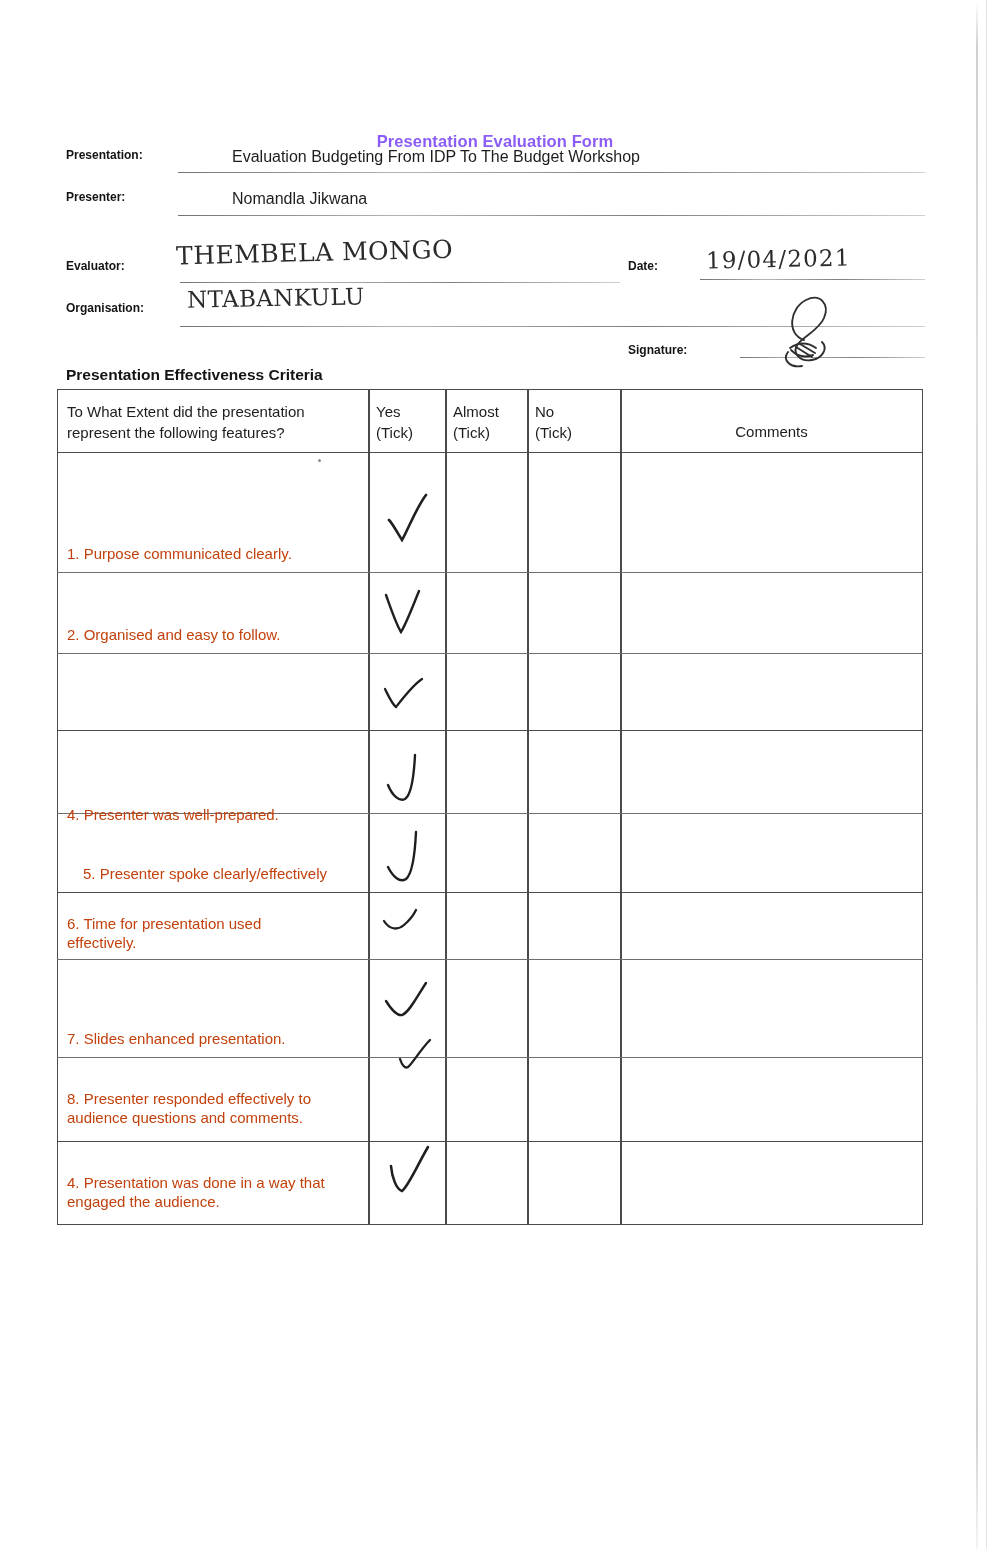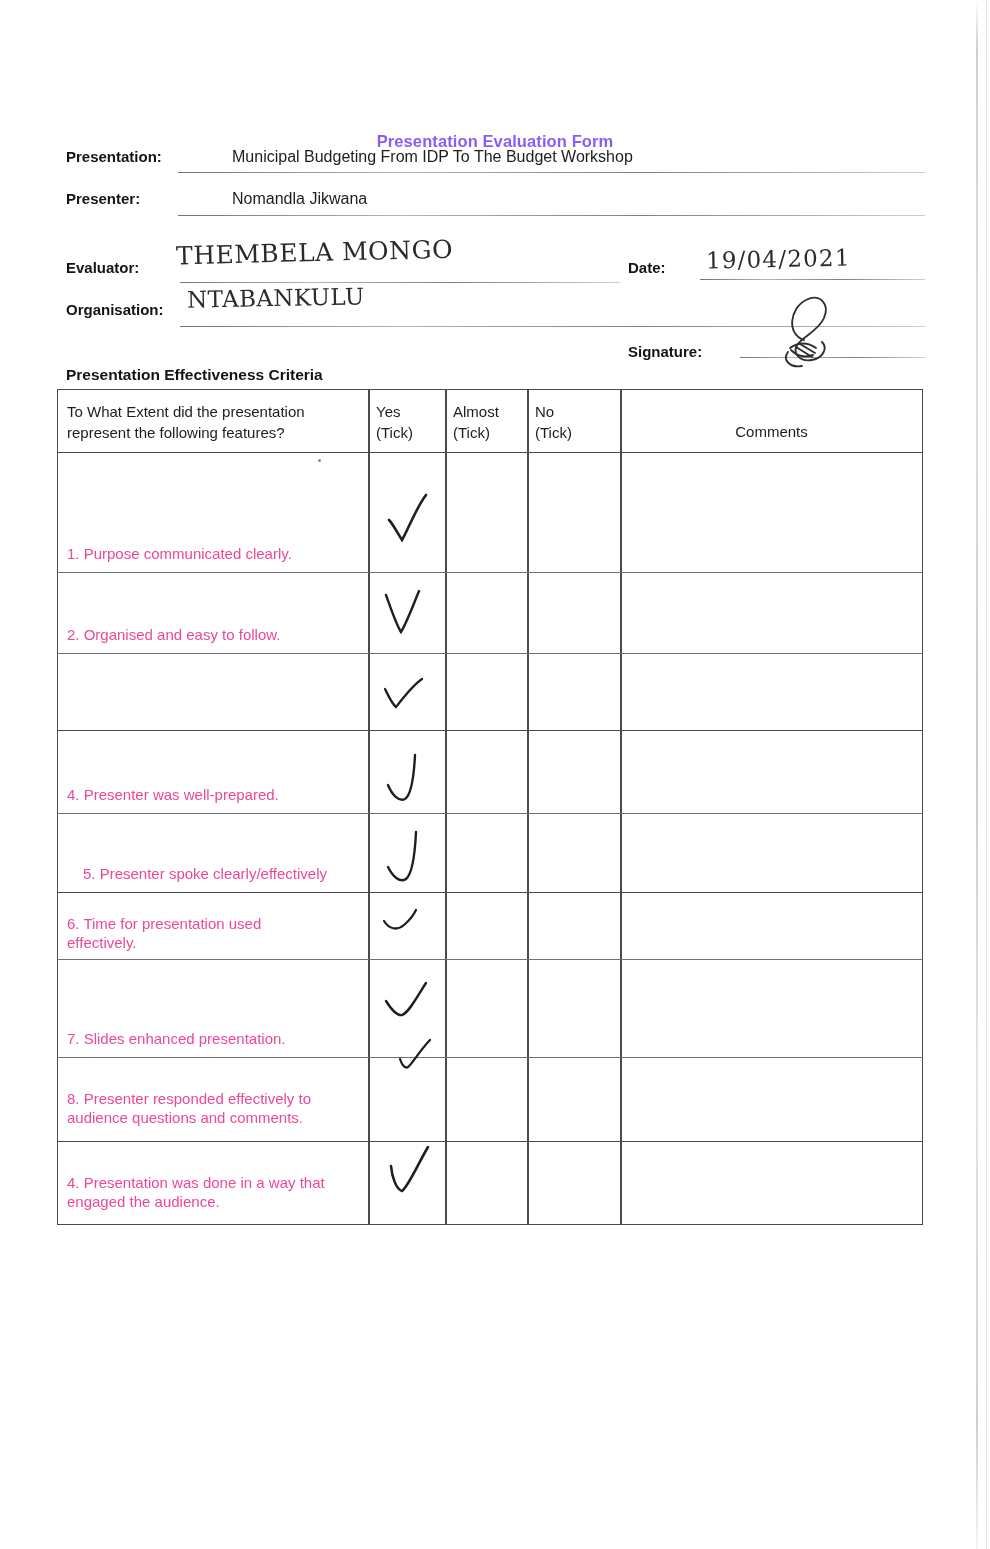--- a/index.html
+++ b/index.html
@@ -54,21 +54,21 @@
     font-size: 16.5px;
     font-weight: bold;
     letter-spacing: 0.1px;
     color: #8b5cf6;
     margin-top: 25px;
   }
 
   
   .field-label {
     position: absolute;
-    font-size: 15px;
+    font-size: 12px;
     font-weight: bold;
     color: #141414;
     white-space: nowrap;
   }
   .field-value {
     position: absolute;
     font-size: 16px;
     color: #1d1d1d;
     white-space: nowrap;
   }
@@ -131,21 +131,21 @@
     width: 866px;
     height: 1px;
     background: #6f6f6f;
   }
   .hline.strong { background: #4a4a4a; height: 1.4px; }
 
   .cell-text {
     position: absolute;
     font-size: 15px;
     line-height: 19px;
-    color: #ec4899;
+    color: #c2410c;
   }
   .hdr-text {
     position: absolute;
     font-size: 15px;
     line-height: 21px;
     color: #1d1d1d;
   }
   .comments-hdr {
     position: absolute;
     font-size: 15px;
@@ -169,21 +169,21 @@
 <body>
 
 <div id="page">
 
   <div class="scan-artifact"></div>
   <div class="scan-artifact2"></div>
 
   <div class="doc-title">Presentation Evaluation Form</div>
 
   <div class="field-label" style="top:148px; left:66px;">Presentation:</div>
-  <div class="field-value" style="top:148px; left:232px;">Municipal Budgeting From IDP To The Budget Workshop</div>
+  <div class="field-value" style="top:148px; left:232px;">Evaluation Budgeting From IDP To The Budget Workshop</div>
   <div class="rule soft" style="top:172px; left:178px; width:747px;"></div>
 
   <div class="field-label" style="top:190px; left:66px;">Presenter:</div>
   <div class="field-value" style="top:190px; left:232px;">Nomandla Jikwana</div>
   <div class="rule soft" style="top:215px; left:178px; width:747px;"></div>
 
   <div class="field-label" style="top:259px; left:66px;">Evaluator:</div>
   <div class="hand" style="top:238px; left:176px; font-size:25px; letter-spacing:0.5px; transform:rotate(-1.4deg);">THEMBELA MONGO</div>
   <div class="rule soft" style="top:282px; left:180px; width:440px;"></div>
 
@@ -249,21 +249,21 @@
     <div class="comments-hdr" style="top:34px; left:563px; width:303px;">Comments</div>
 
     <div class="stray-dot" style="top:70px; left:261px;"></div>
 
     <div class="cell-text" style="top:155px; left:10px;">
       <div>1. Purpose communicated clearly.</div>
     </div>
     <div class="cell-text" style="top:236px; left:10px;">
       <div>2. Organised and easy to follow.</div>
     </div>
-    <div class="cell-text" style="top:396px; left:10px;text-align:center;">
+    <div class="cell-text" style="top:416px; left:10px;text-align:center;">
       <div>4. Presenter was well-prepared.</div>
     </div>
     <div class="cell-text" style="top:475px; left:10px;margin-left:16px;">
       <div>5. Presenter spoke clearly/effectively</div>
     </div>
     <div class="cell-text" style="top:525px; left:10px;">
       <div>6. Time for presentation used</div>
       <div>effectively.</div>
     </div>
     <div class="cell-text" style="top:640px; left:10px;">

